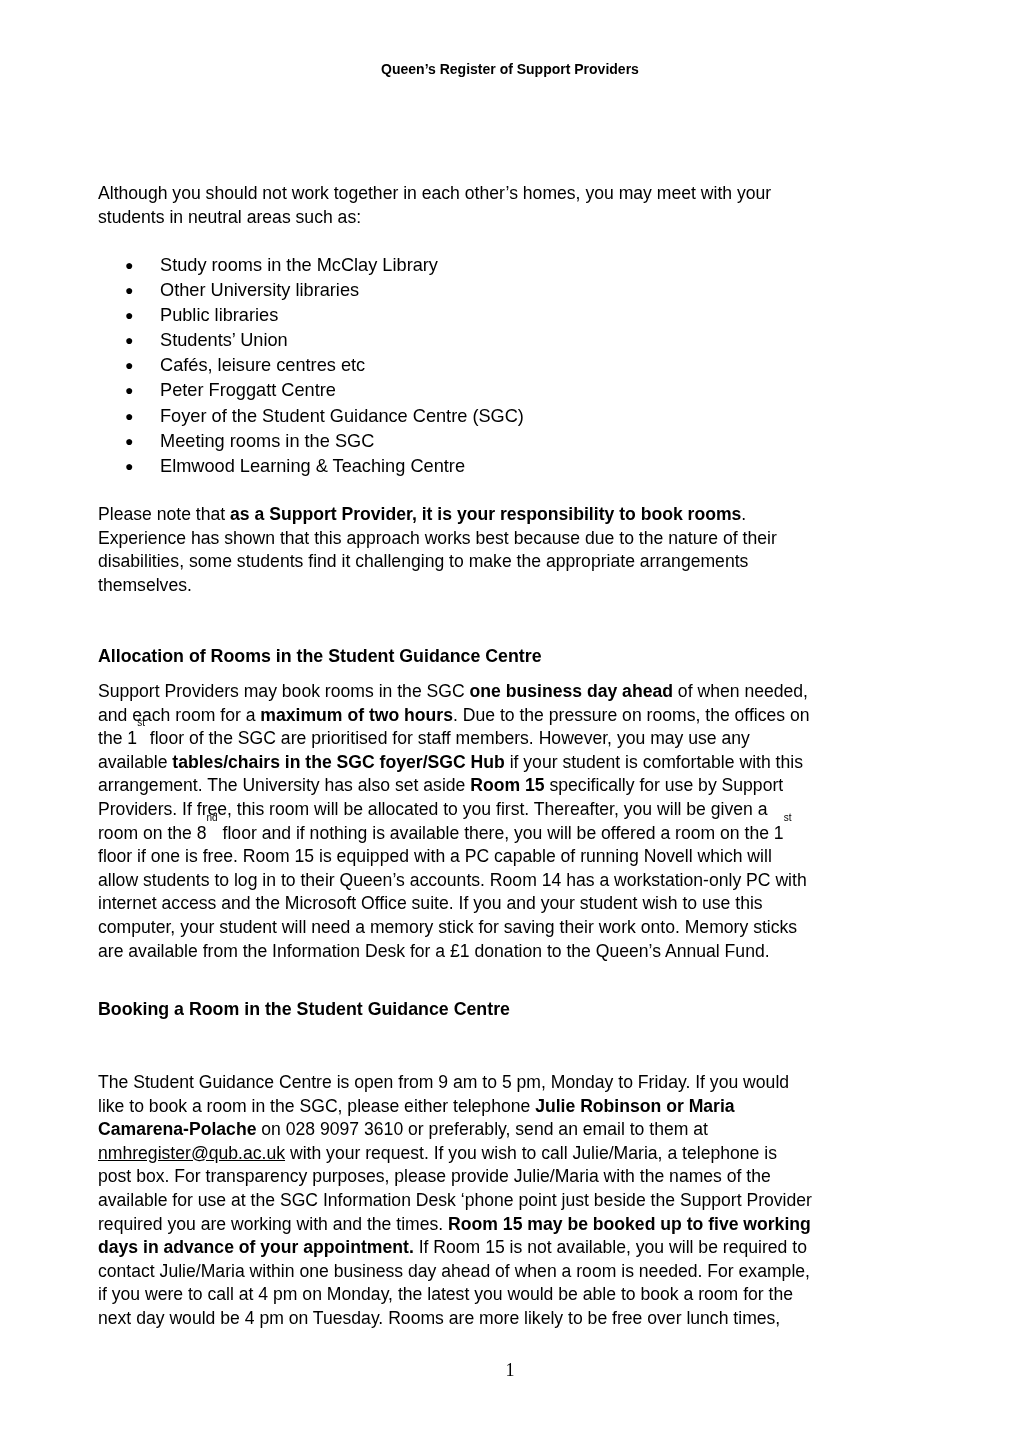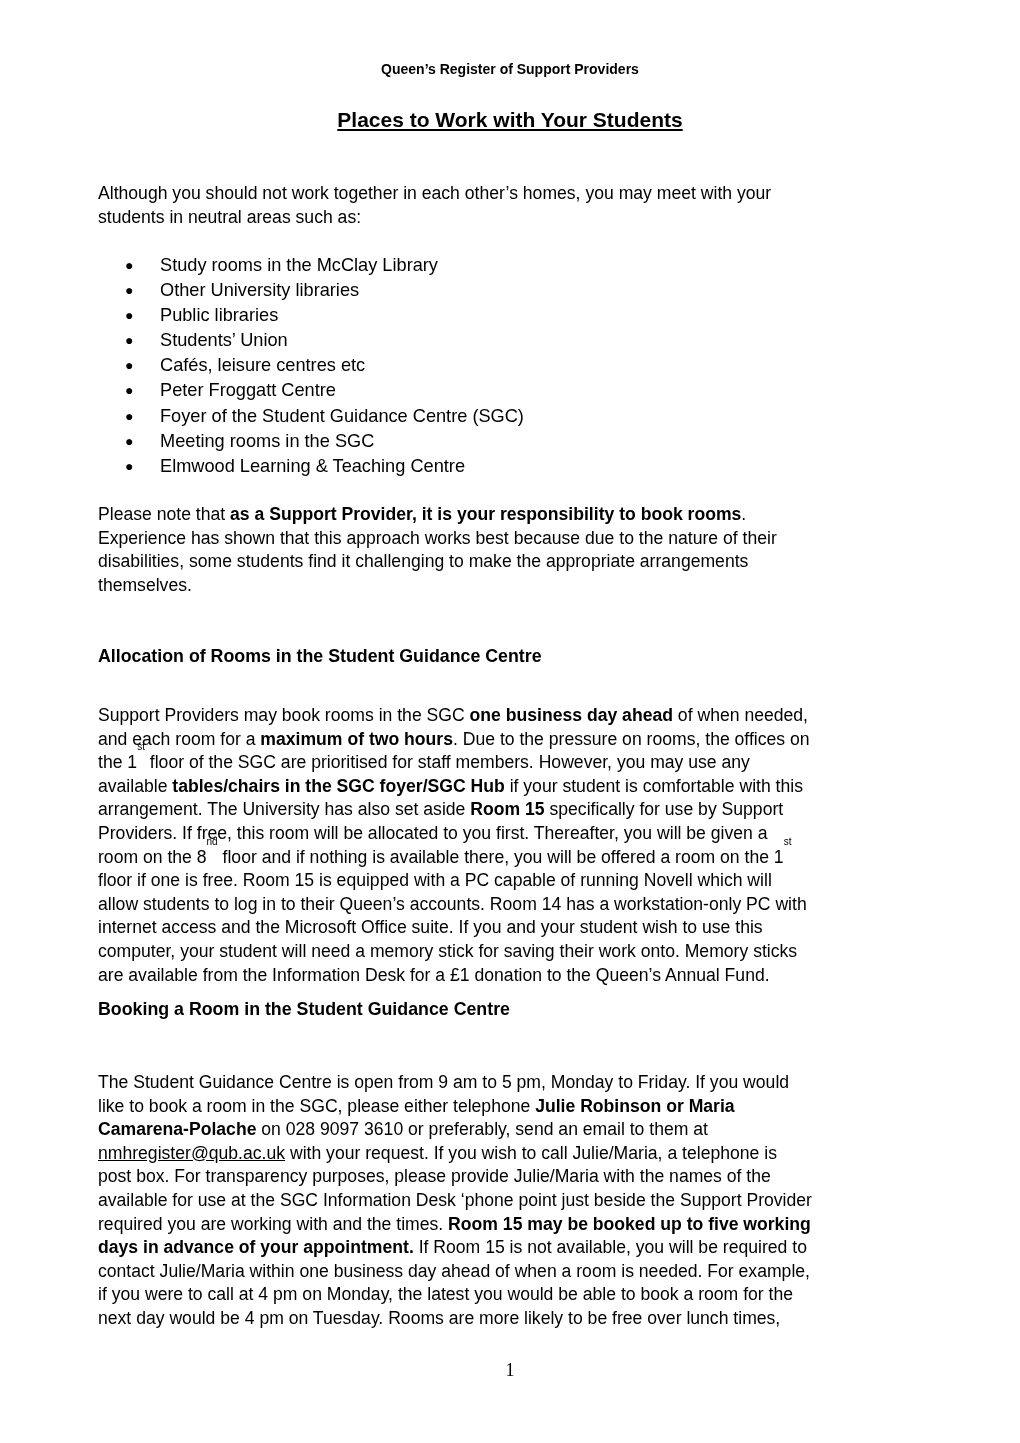--- a/index.html
+++ b/index.html
@@ -23,21 +23,20 @@
   .h2 { left: 98px; font-size: 17.8px; font-weight: bold; white-space: nowrap; }
   a.link { color: #000000; text-decoration: underline; }
   .pagenum { top: 1360px; font-family: "Liberation Serif", serif; font-size: 18px; }
 </style>
 </head>
 <body>
 
 <div class="page">
 
   <div class="abs center t-header">Queen’s Register of Support Providers</div>
-  <div class="abs center t-title"><span>Places to Work with Your Students</span></div>
 
   <div class="abs para" style="top:182px">
     <span class="line">Although you should not work together in each other’s homes, you may meet with your</span>
     <span class="line">students in neutral areas such as:</span>
   </div>
 
   <ul class="bullets">
     <li><span class="dot">●</span><span>Study rooms in the McClay Library</span></li>
     <li><span class="dot">●</span><span>Other University libraries</span></li>
     <li><span class="dot">●</span><span>Public libraries</span></li>
@@ -51,21 +50,21 @@
 
   <div class="abs para" style="top:503px">
     <span class="line"><span>Please note that </span><b>as a Support Provider, it is your responsibility to book rooms</b><span>.</span></span>
     <span class="line">Experience has shown that this approach works best because due to the nature of their</span>
     <span class="line">disabilities, some students find it challenging to make the appropriate arrangements</span>
     <span class="line">themselves.</span>
   </div>
 
   <div class="abs h2" style="top:646px">Allocation of Rooms in the Student Guidance Centre</div>
 
-  <div class="abs para" style="top:704px">
+  <div class="abs para" style="top:680px">
     <span class="line"><span>Support Providers may book rooms in the SGC </span><b>one business day ahead</b><span> of when needed,</span></span>
     <span class="line"><span>and each room for a </span><b>maximum of two hours</b><span>.  Due to the pressure on rooms, the offices on</span></span>
     <span class="line"><span>the 1</span><sup>st</sup><span> floor of the SGC are prioritised for staff members.  However, you may use any</span></span>
     <span class="line"><span>available </span><b>tables/chairs in the SGC foyer/SGC Hub</b><span> if your student is comfortable with this</span></span>
     <span class="line"><span>arrangement.  The University has also set aside </span><b>Room 15</b><span> specifically for use by Support</span></span>
     <span class="line">Providers.  If free, this room will be allocated to you first.  Thereafter, you will be given a</span>
     <span class="line"><span>room on the 8</span><sup>nd</sup><span> floor and if nothing is available there, you will be offered a room on the 1</span><sup>st</sup></span>
     <span class="line">floor if one is free.  Room 15 is equipped with a PC capable of running Novell which will</span>
     <span class="line">allow students to log in to their Queen’s accounts.  Room 14 has a workstation-only PC with</span>
     <span class="line">internet access and the Microsoft Office suite.  If you and your student wish to use this</span>

